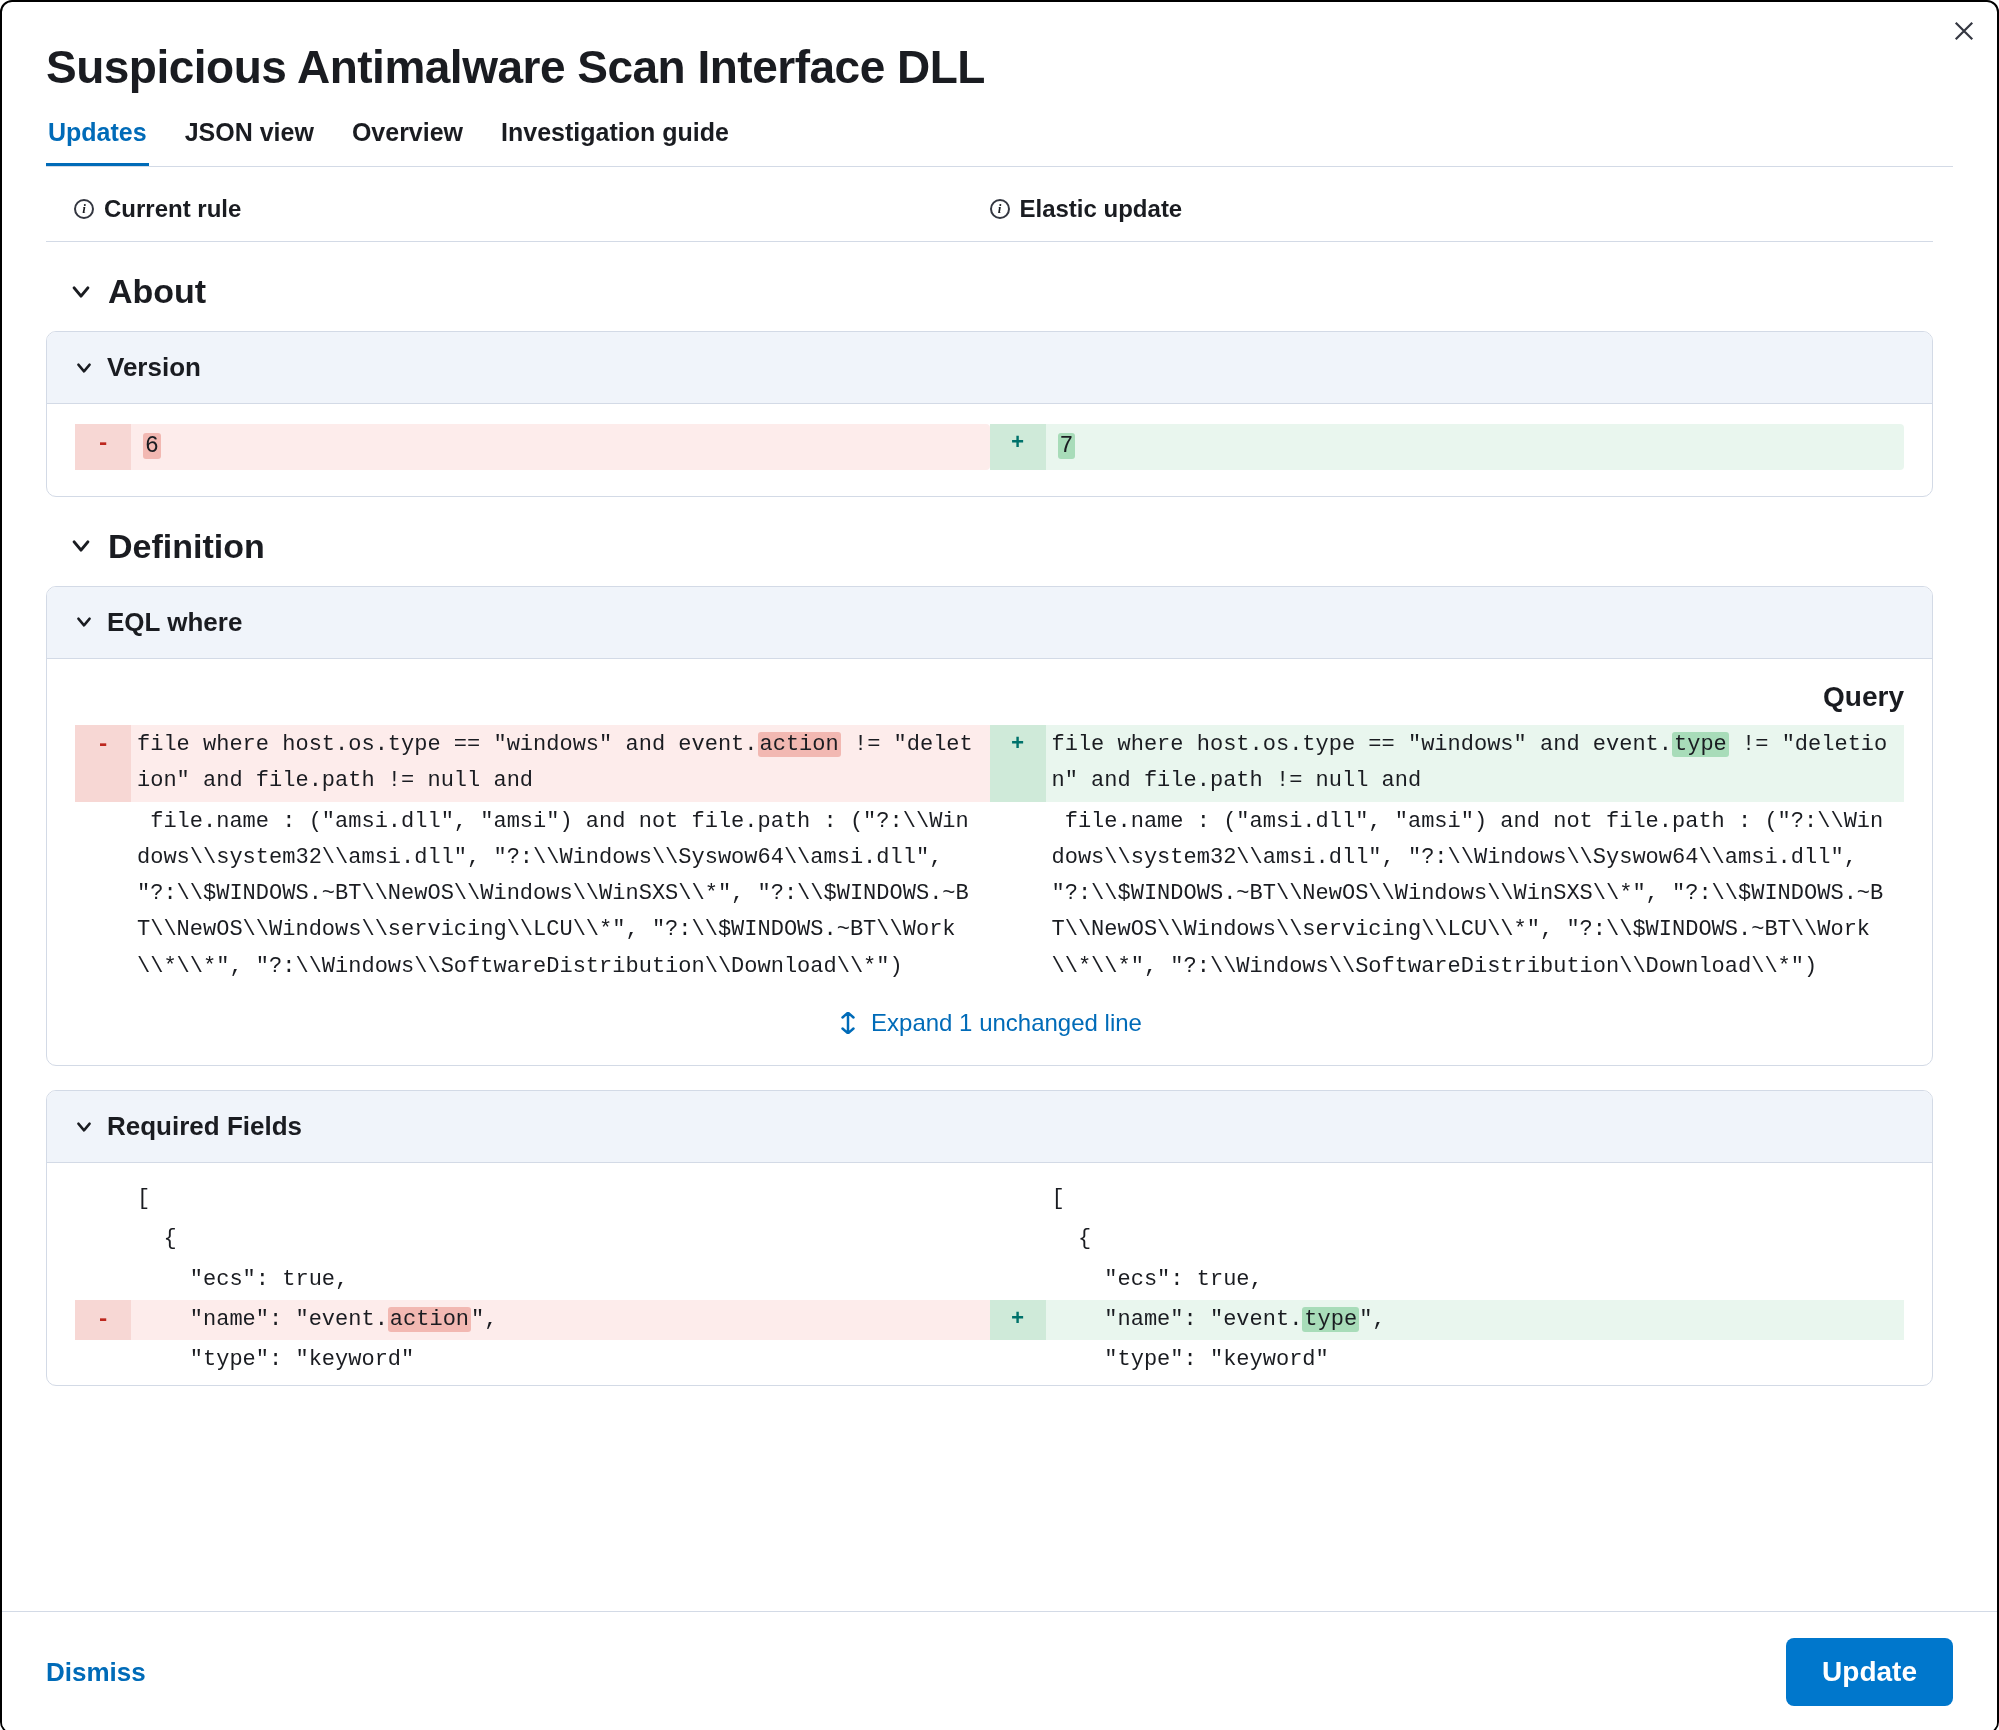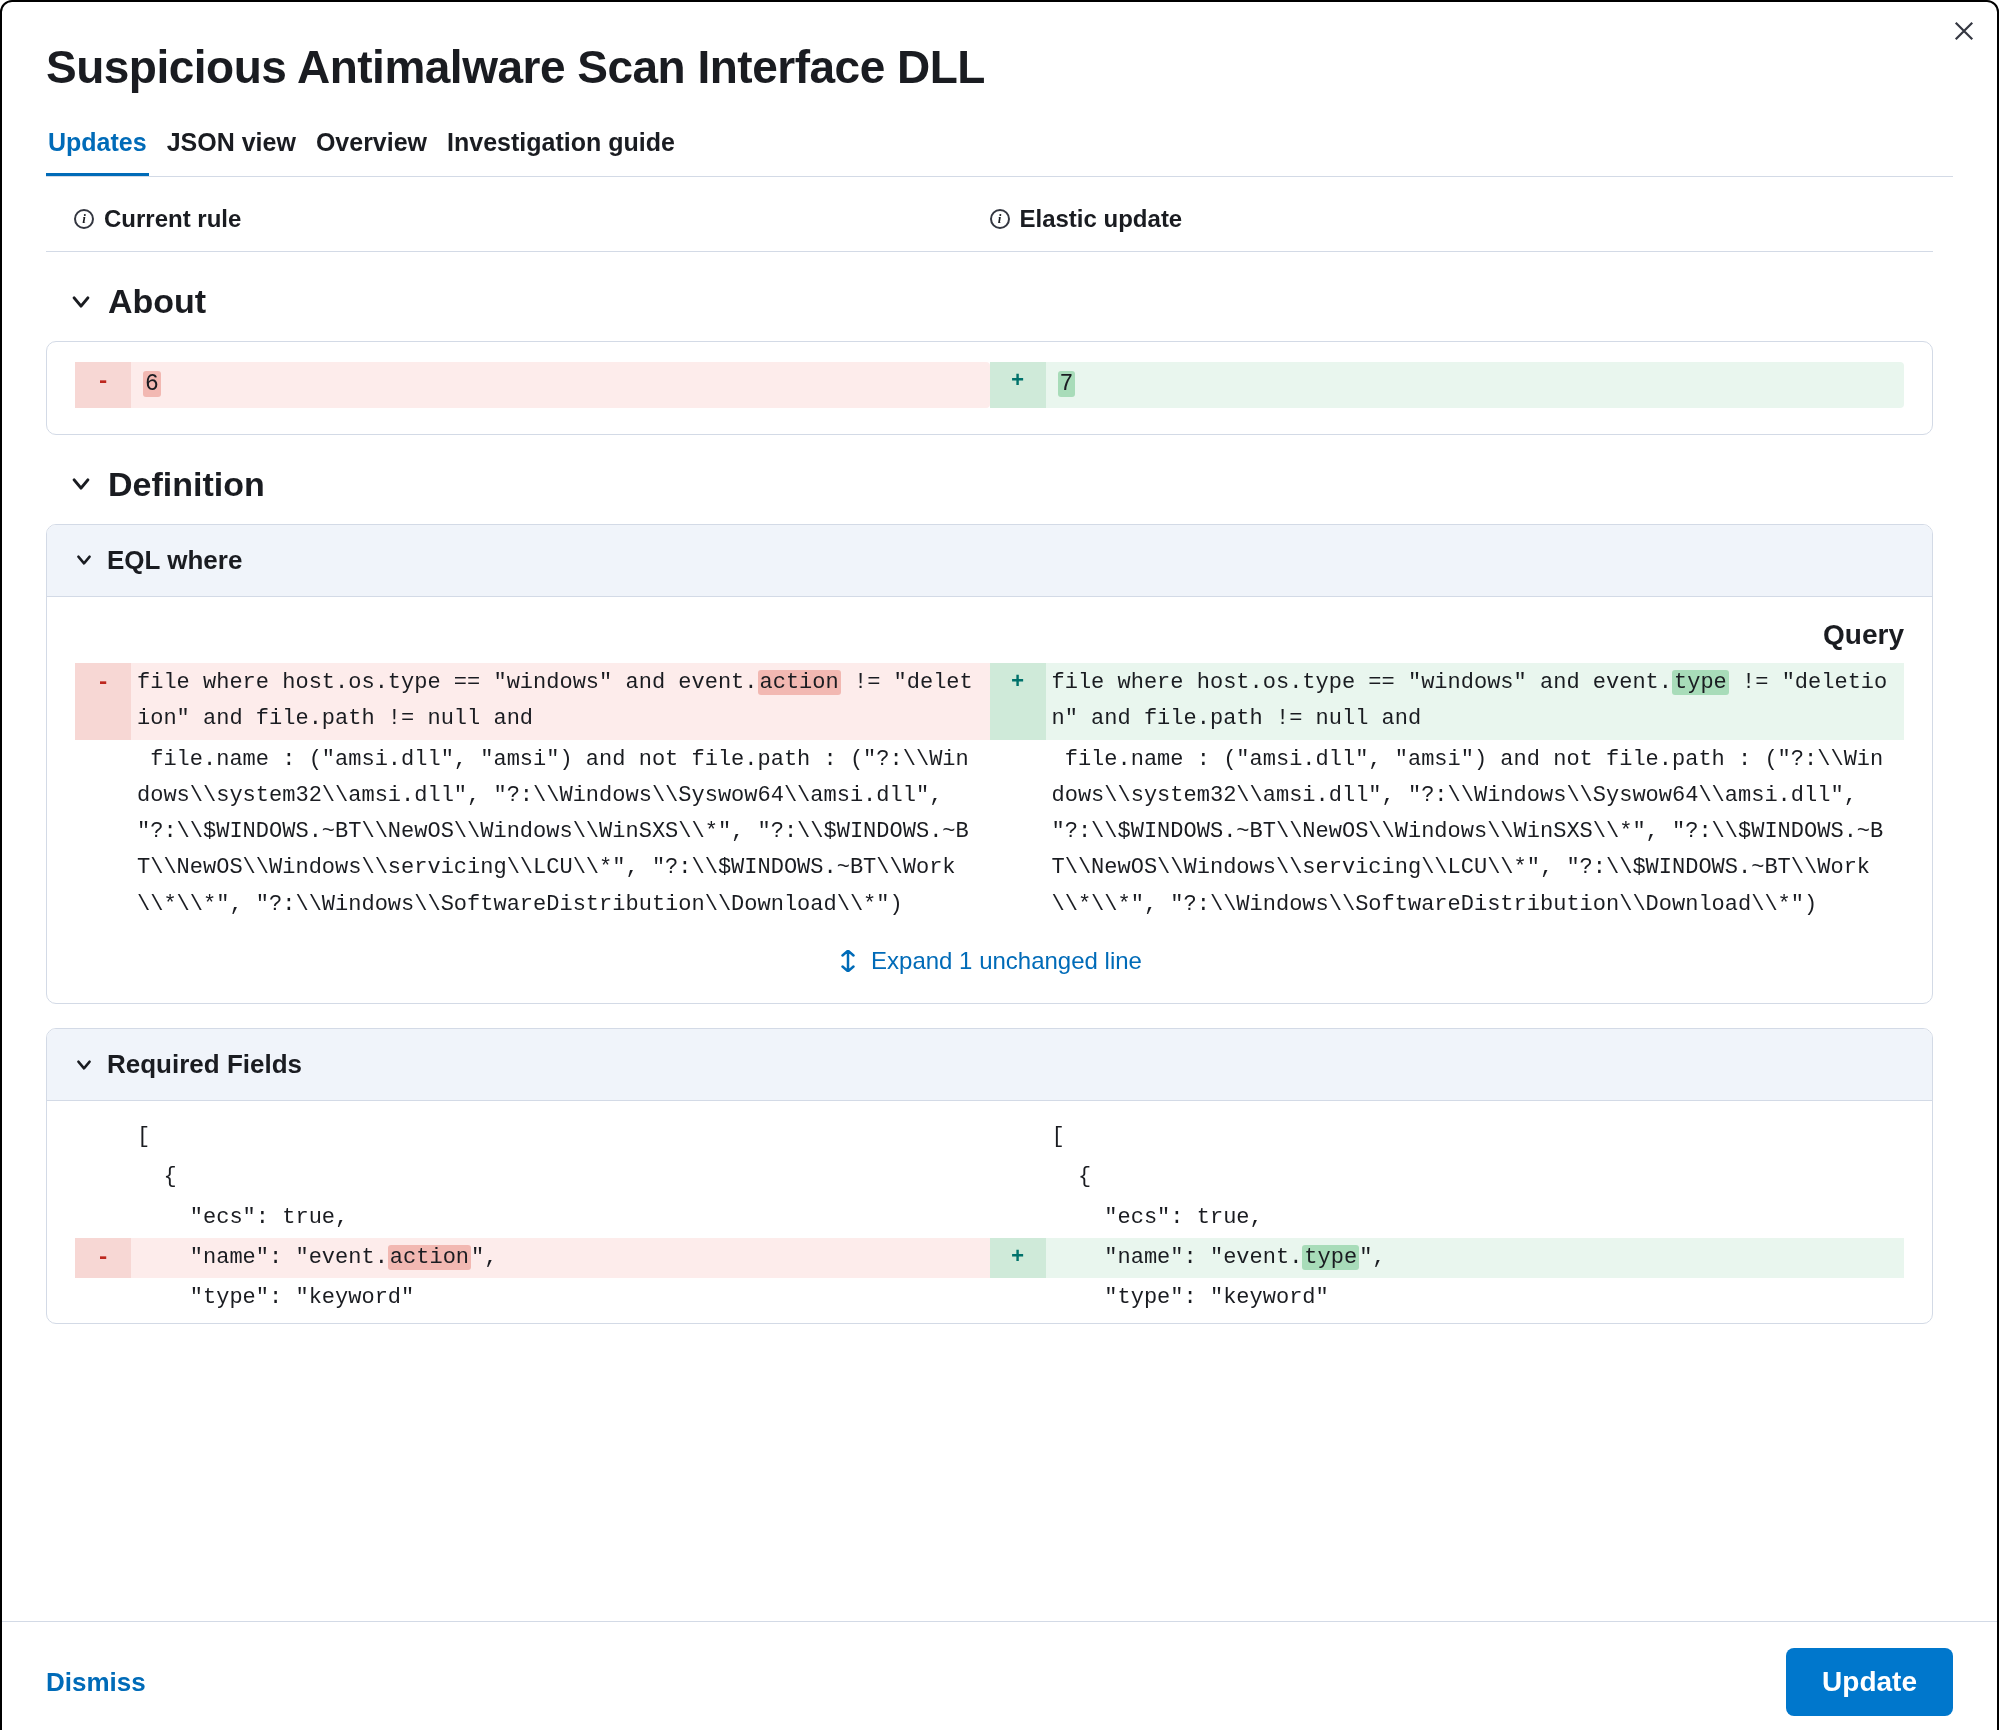--- a/index.html
+++ b/index.html
@@ -33,22 +33,22 @@
 .header {
   padding: 38px 44px 4px 44px;
 }
 .title {
   font-size: 46px;
   font-weight: 800;
   letter-spacing: -0.5px;
 }
 .tabs {
   display: flex;
-  gap: 16px;
-  margin-top: 34px;
+  gap: 34px;
+  margin-top: 24px;
   border-bottom: 1px solid #d3dae6;
 }
 .tab {
   font-size: 25px;
   font-weight: 700;
   padding: 0 2px 16px 2px;
   color: #1a1c21;
   cursor: pointer;
   border-bottom: 3px solid transparent;
 }
@@ -242,20 +242,28 @@
     <div class="section-title">
       <span class="chev">
         <svg width="22" height="22" viewBox="0 0 16 16">
             <path d="M3 5 L8 11 L13 5" stroke="#1a1c21" stroke-width="2.2" fill="none" stroke-linecap="round" stroke-linejoin="round"></path>
           </svg>
       </span>
       <span>About</span>
     </div>
 
     <div class="card">
+      <div class="card-head">
+        <span class="chev">
+          <svg width="18" height="18" viewBox="0 0 16 16">
+              <path d="M3 5 L8 11 L13 5" stroke="#1a1c21" stroke-width="2.2" fill="none" stroke-linecap="round" stroke-linejoin="round"></path>
+            </svg>
+        </span>
+        <span class="label">Version</span>
+      </div>
       <div class="version-diff diff">
         <div class="diff-col">
           <div class="diff-line line-del">
             <div class="gutter">-</div>
             <div class="code"><span class="hl-del">6</span></div>
           </div>
         </div>
         <div class="diff-col">
           <div class="diff-line line-add">
             <div class="gutter">+</div>

